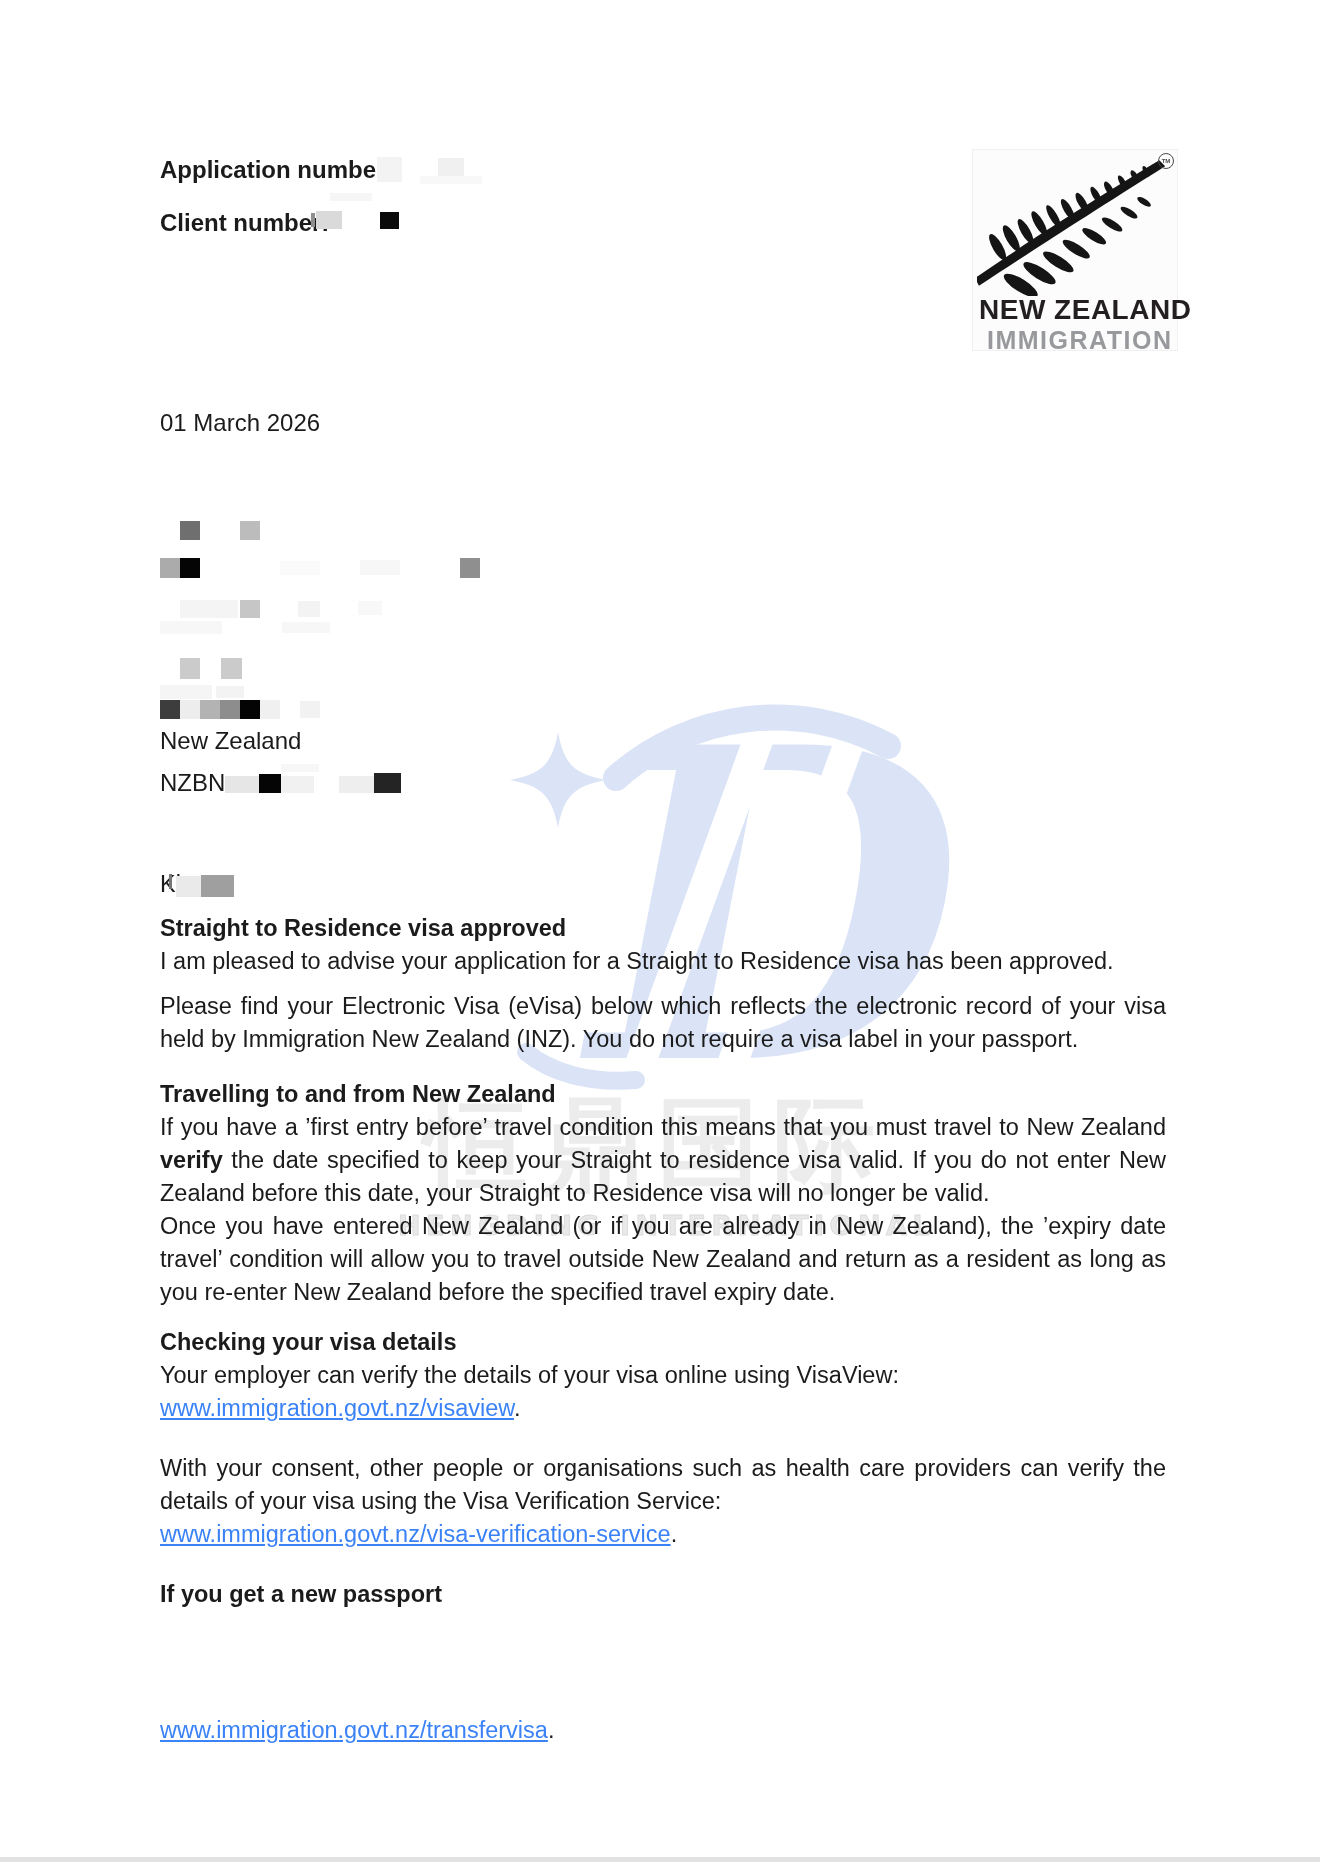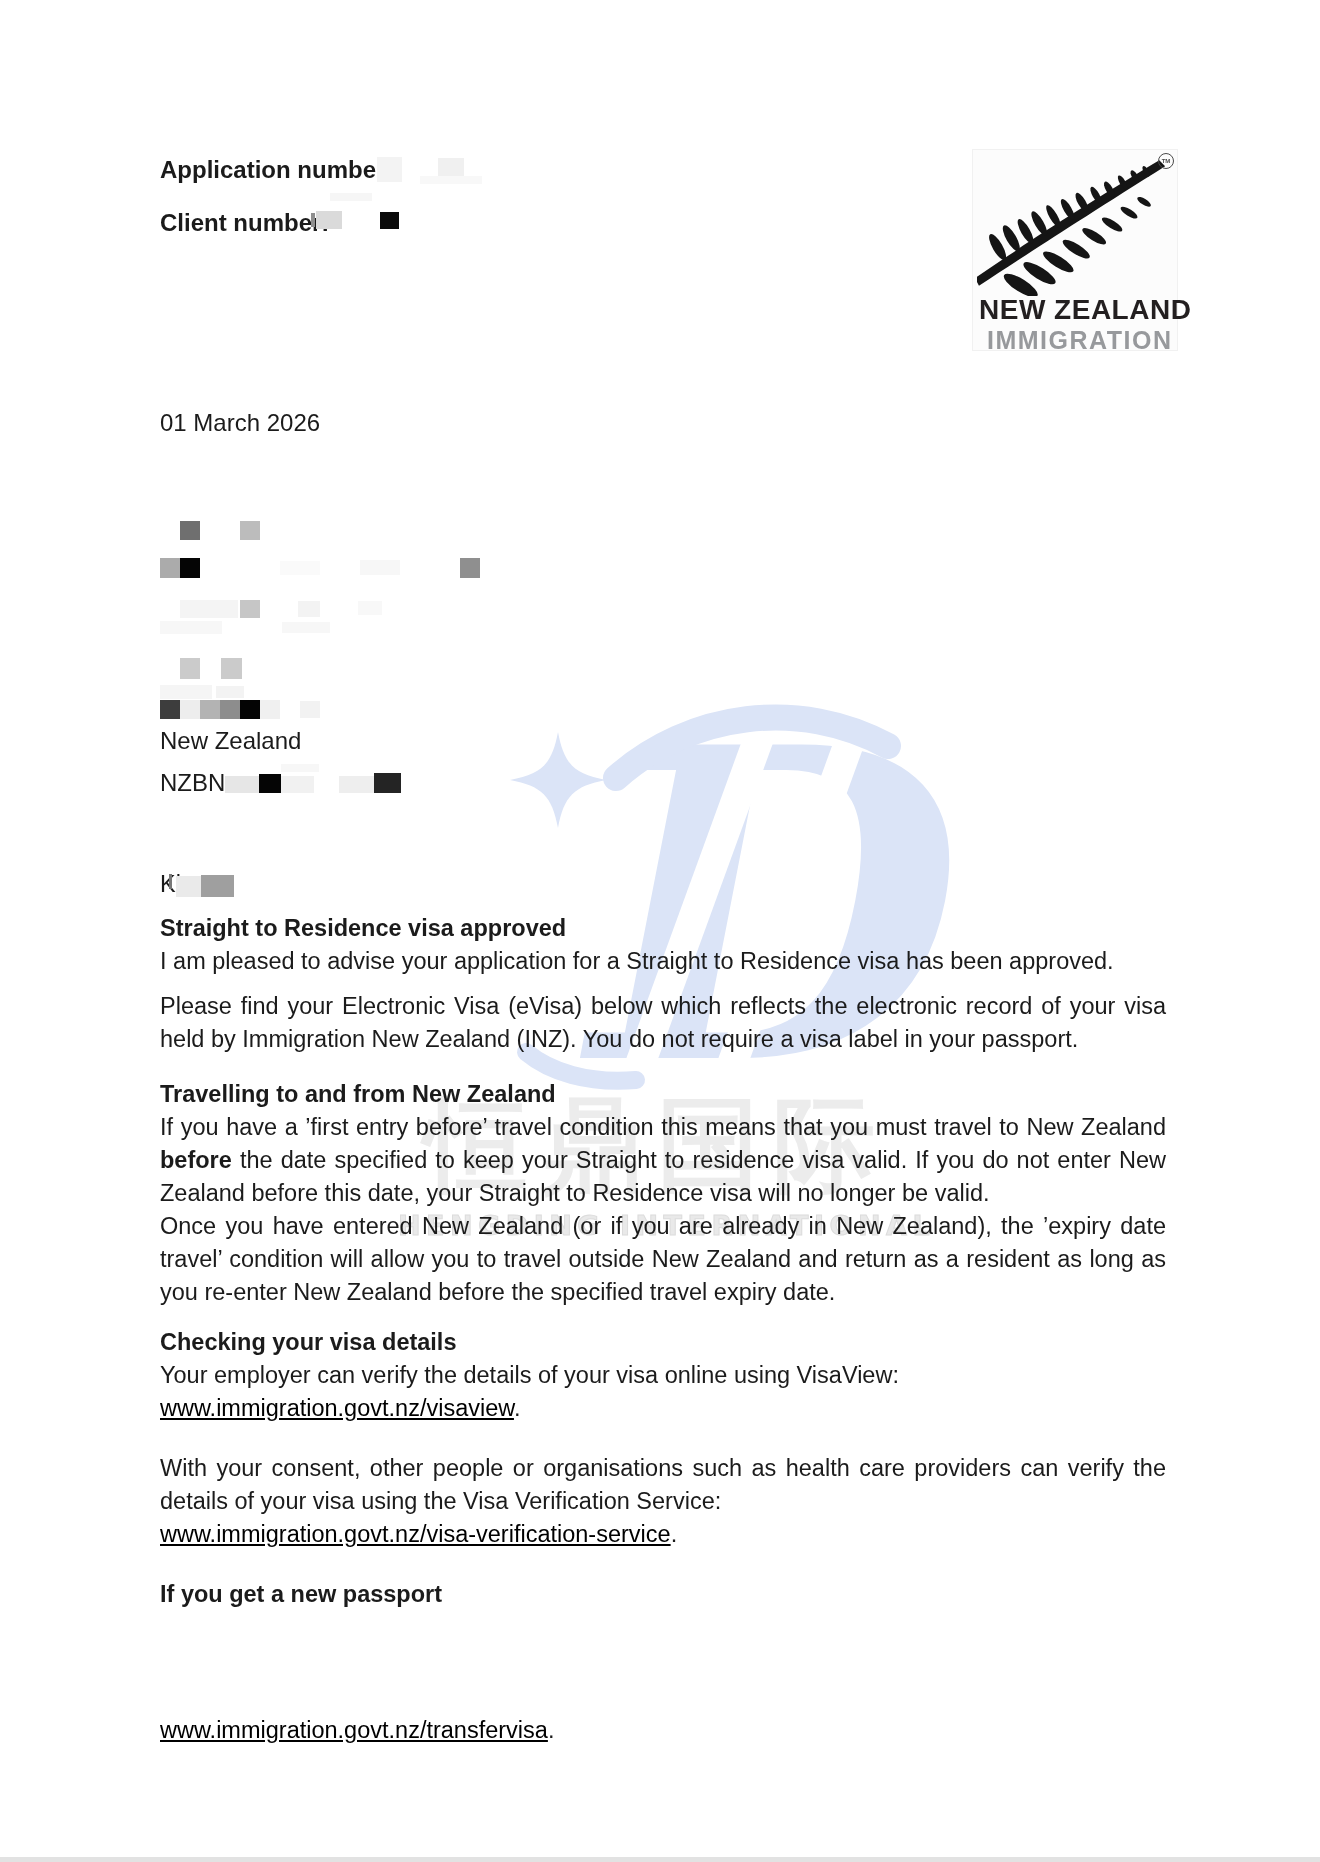--- a/index.html
+++ b/index.html
@@ -28,21 +28,21 @@
   }
   
   .line{
     position:absolute;left:160px;width:1006px;
     font-size:23.5px;line-height:33px;
   }
   .bold{font-weight:700;}
   .just{text-align:justify;}
   .hdr{font-size:24px;font-weight:700;}
   .plain24{font-size:24px;}
-  a.doclink{color:#000000;text-decoration:underline;cursor:pointer;}
+  a.doclink{color:#3b82f6;text-decoration:underline;cursor:pointer;}
   
   .rb{position:absolute;}
   
   .logo-box{
     position:absolute;left:973px;top:150px;width:204px;height:200px;
     background:#fcfcfc;box-shadow:0 0 0 1px #f1f1f1;
   }
   .logo-fern{position:absolute;left:4px;top:8px;}
   .logo-nz{
     position:absolute;left:6px;top:144px;
@@ -199,21 +199,21 @@
   <div class="line" style="top:868px">Kia</div>
   <div class="rb" style="left:169px;top:874px;width:3px;height:15px;background:#777777"></div>
   <div class="rb" style="left:176px;top:876px;width:25px;height:21px;background:#eaeaea"></div>
   <div class="rb" style="left:201px;top:875px;width:33px;height:22px;background:#9f9f9f"></div>
 
   <div class="line" style="top:945px">I am pleased to advise your application for a Straight to Residence visa has been approved.</div>
   <div class="line bold" style="top:912px">Straight to Residence visa approved</div>
   <div class="line just" style="top:990px">Please find your Electronic Visa (eVisa) below which reflects the electronic record of your visa held by Immigration New Zealand (INZ). You do not require a visa label in your passport.</div>
 
   <div class="line bold" style="top:1078px">Travelling to and from New Zealand</div>
-  <div class="line just" style="top:1111px"><span>If you have a ’first entry before’ travel condition this means that you must travel to New Zealand </span><b>before</b><span> the date specified to keep your Straight to residence visa valid. If you do not enter New Zealand before this date, your Straight to Residence visa will no longer be valid.</span></div>
+  <div class="line just" style="top:1111px"><span>If you have a ’first entry before’ travel condition this means that you must travel to New Zealand </span><b>verify</b><span> the date specified to keep your Straight to residence visa valid. If you do not enter New Zealand before this date, your Straight to Residence visa will no longer be valid.</span></div>
   <div class="line just" style="top:1210px">Once you have entered New Zealand (or if you are already in New Zealand), the ’expiry date travel’ condition will allow you to travel outside New Zealand and return as a resident as long as you re-enter New Zealand before the specified travel expiry date.</div>
 
   <div class="line bold" style="top:1326px">Checking your visa details</div>
   <div class="line" style="top:1359px">Your employer can verify the details of your visa online using VisaView:</div>
   <div class="line" style="top:1392px"><a class="doclink">www.immigration.govt.nz/visaview</a><span>.</span></div>
   <div class="line just" style="top:1452px">With your consent, other people or organisations such as health care providers can verify the details of your visa using the Visa Verification Service:</div>
   <div class="line" style="top:1518px"><a class="doclink">www.immigration.govt.nz/visa-verification-service</a><span>.</span></div>
 
   <div class="line bold" style="top:1578px">If you get a new passport</div>
   <div class="line" style="top:1714px"><a class="doclink">www.immigration.govt.nz/transfervisa</a><span>.</span></div>

